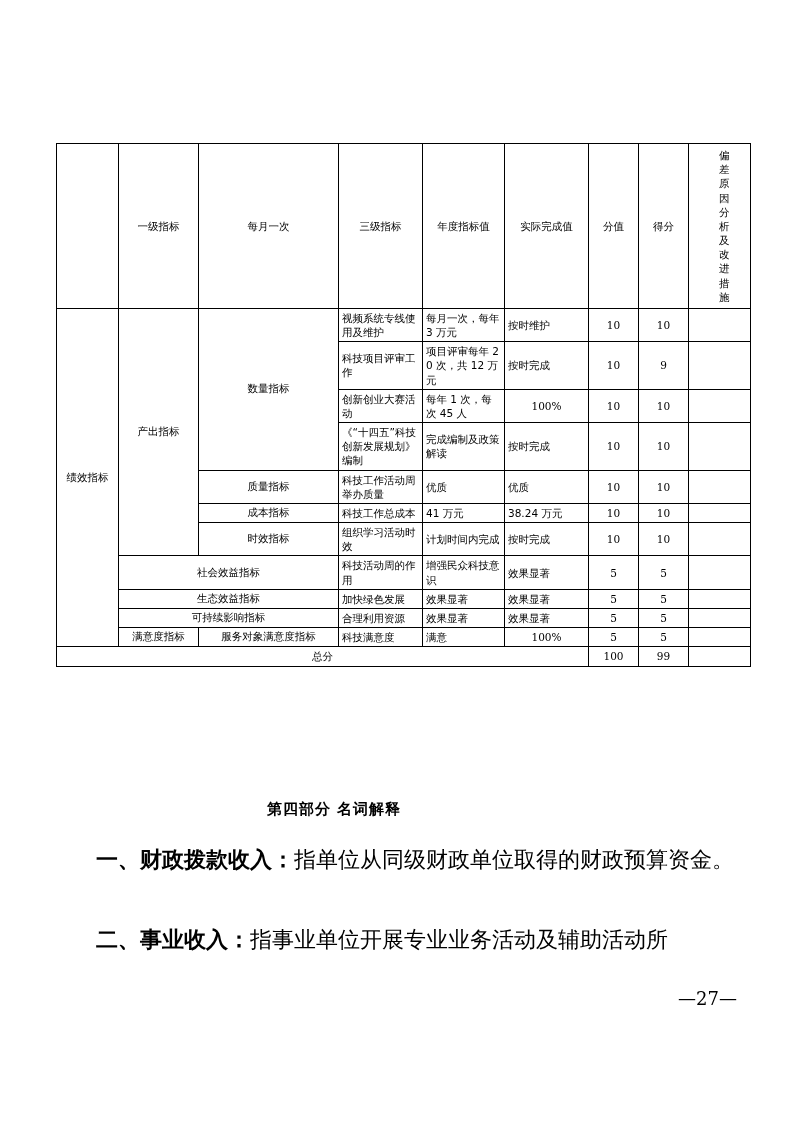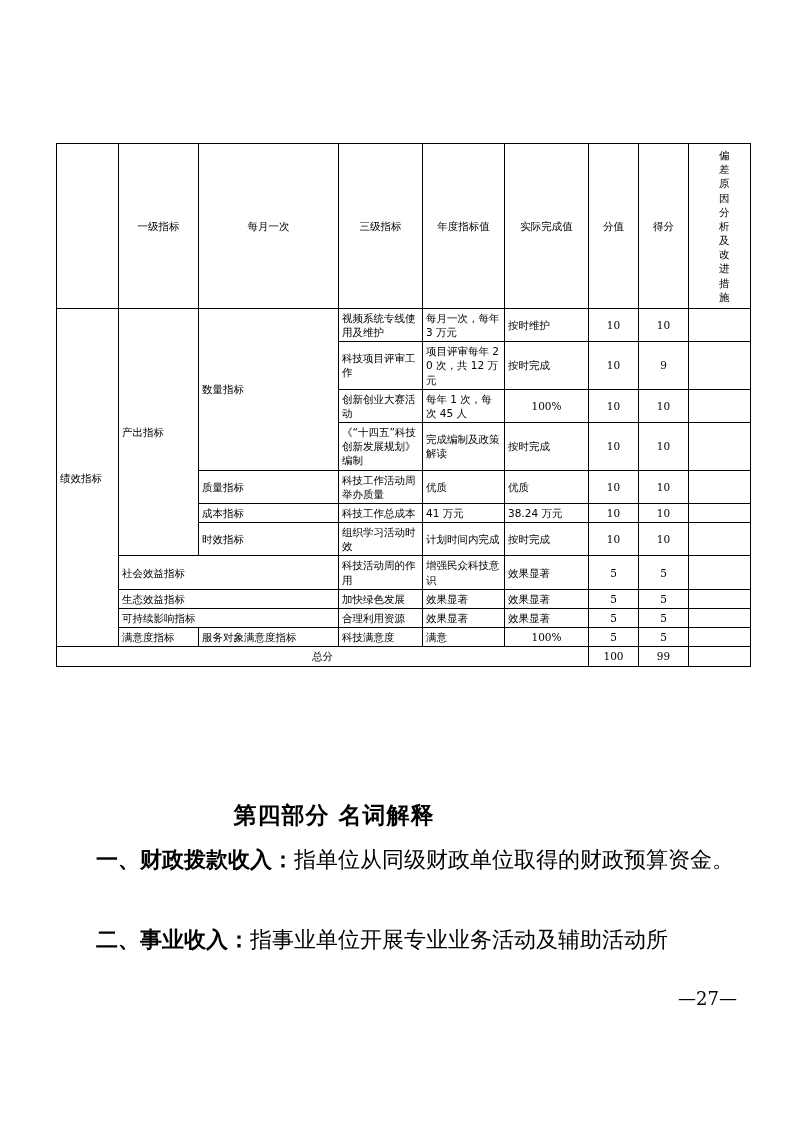--- a/index.html
+++ b/index.html
@@ -40,21 +40,22 @@
     font-size: 10.5px;
     line-height: 1.35;
     vertical-align: middle;
     word-break: break-all;
   }
   .c-head {
     text-align: center;
     vertical-align: middle;
   }
   .c-center {
-    text-align: left;
+    text-align: center;
+    font-family: Liberation Mono, monospace;
   }
   .c-left {
     text-align: left;
   }
   .c-right {
     text-align: center;
     margin-top: 24px;
   }
   .vert-head {
     text-align: center;
@@ -79,21 +80,21 @@
 
   
   .part-title {
     position: absolute;
     left: 0;
     top: 800px;
     width: 668px;
     text-align: center;
     font-family: "DejaVu Sans", sans-serif;
     font-weight: bold;
-    font-size: 23px;
+    font-size: 15px;
     letter-spacing: 1px;
   }
   .body-text {
     position: absolute;
     left: 62px;
     width: 672px;
     font-family: "DejaVu Serif", serif;
     font-size: 22px;
     line-height: 40px;
   }

